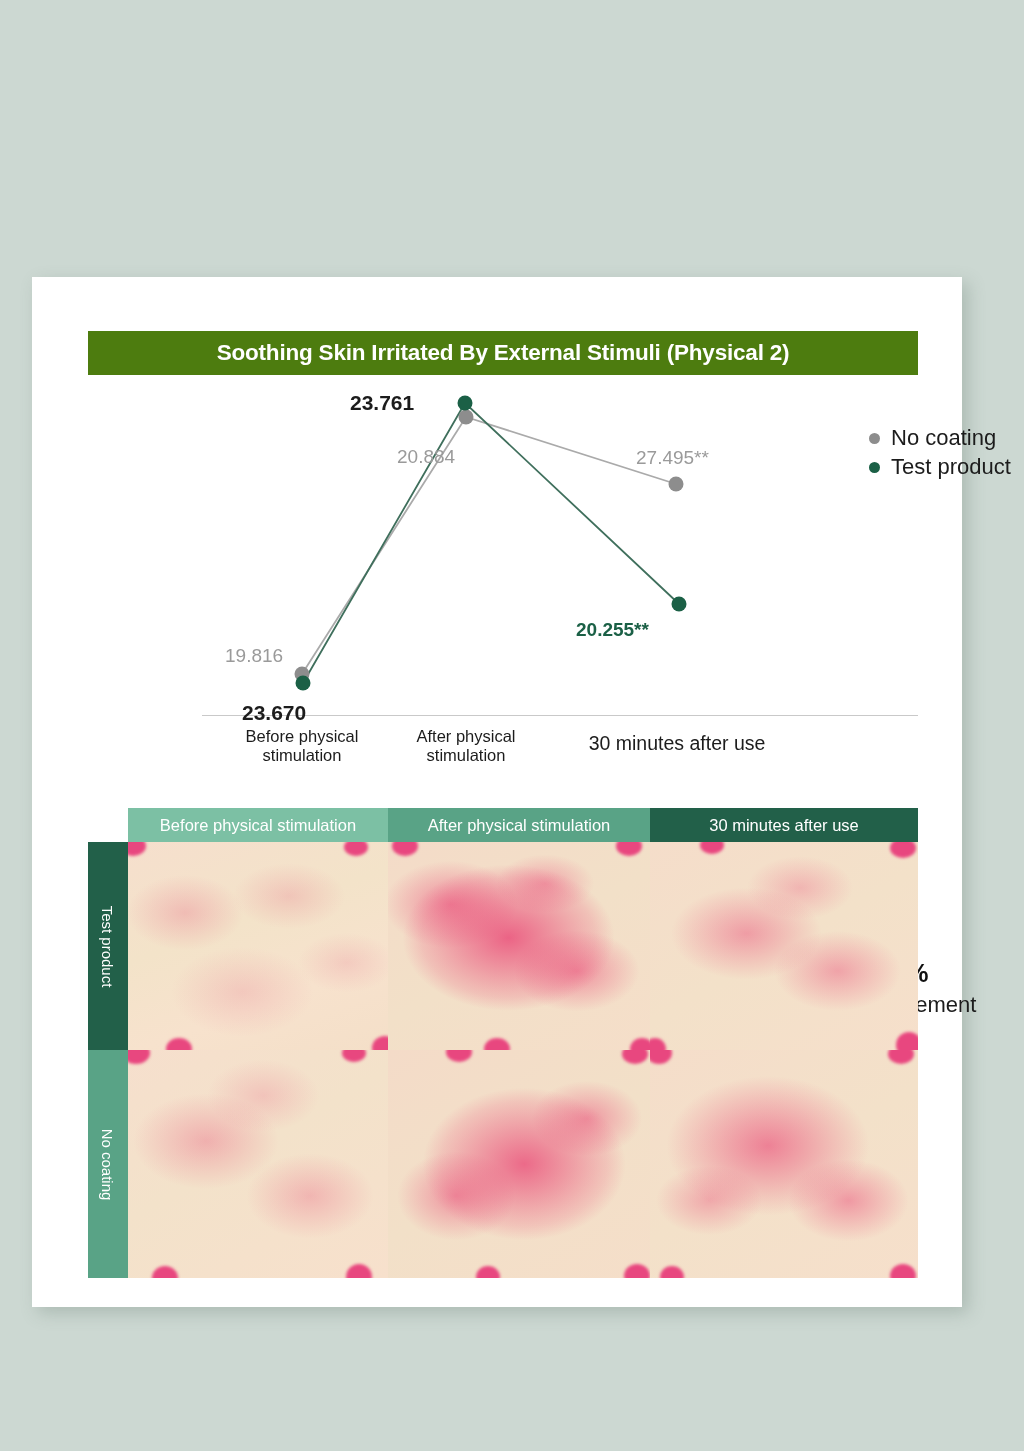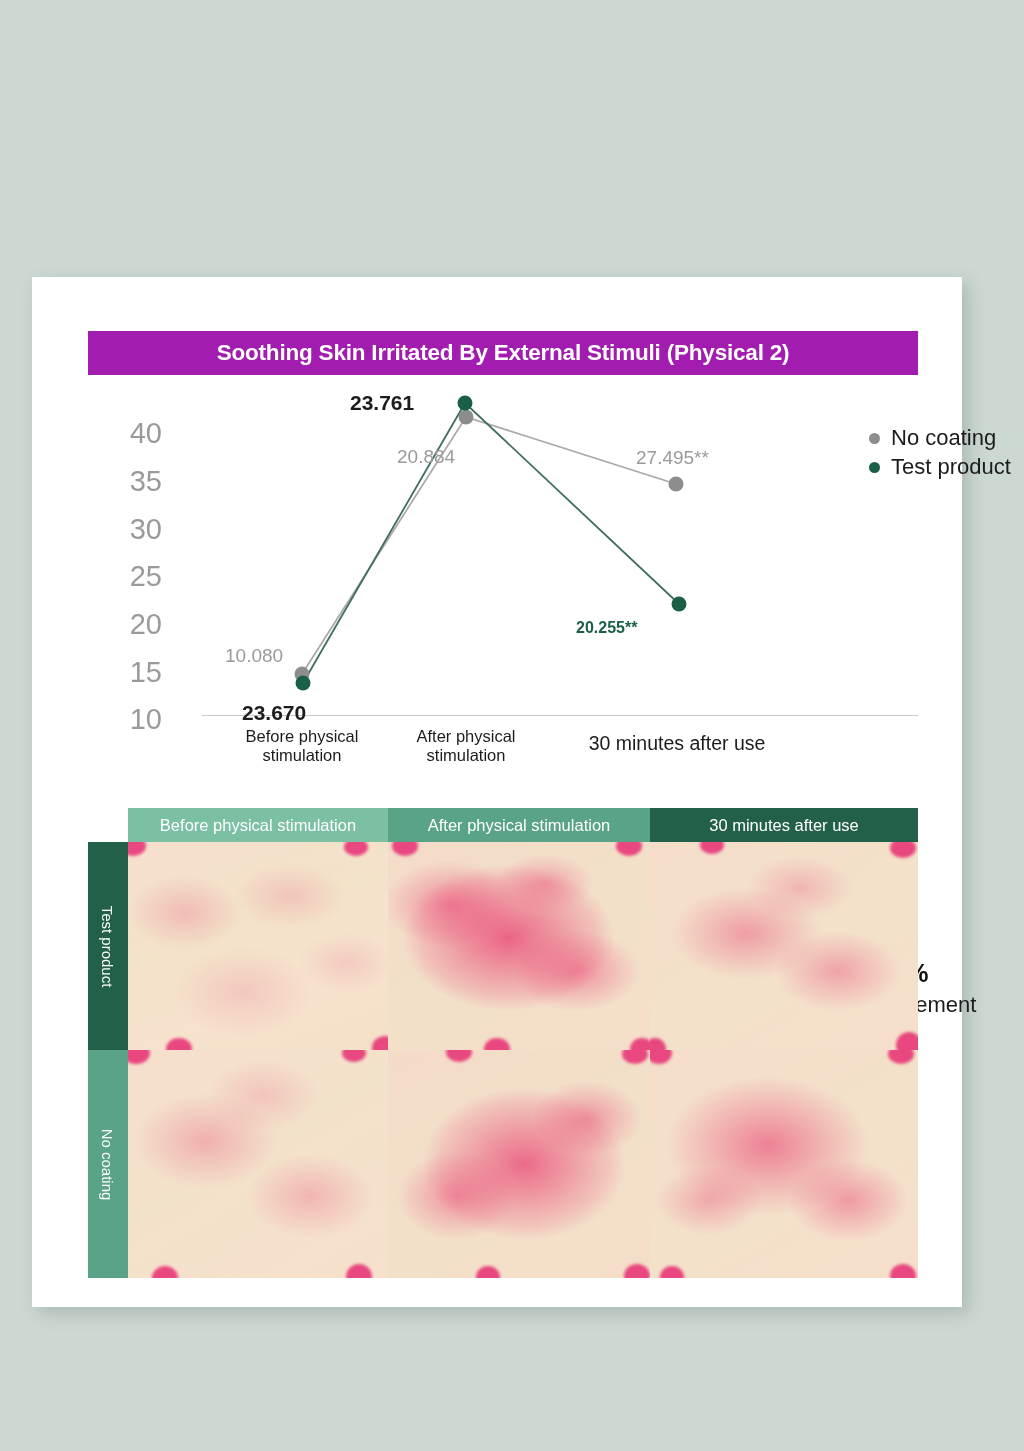--- a/index.html
+++ b/index.html
@@ -18,21 +18,21 @@
     width: 930px; height: 1030px;
     background: #ffffff;
     box-shadow: 6px 6px 16px rgba(90,110,100,0.28);
   }
 
   
   .title-bar {
     position: absolute;
     left: 88px; top: 331px;
     width: 830px; height: 44px;
-    background: #a21caf;
+    background: #4d7c0f;
     display: flex; align-items: center; justify-content: center;
   }
   .title-bar .t {
     color: #ffffff;
     font-size: 22.5px;
     font-weight: 700;
     letter-spacing: -0.2px;
     white-space: nowrap;
   }
 
@@ -69,21 +69,21 @@
     width: 15px; height: 15px;
     border-radius: 50%;
     transform: translate(-50%,-50%);
   }
   .dot.grey  { background: #8d8d8d; }
   .dot.green { background: #1b6046; }
 
   .vlabel { position: absolute; white-space: nowrap; line-height: 1; }
   .vlabel.grey-sm  { color: #9a9a9a; font-size: 19px; }
   .vlabel.dark-bold{ color: #1c1c1c; font-size: 21px; font-weight: 700;}
-  .vlabel.green-bold{ color: #1b6046; font-size: 16px; font-weight: 700;}
+  .vlabel.green-bold{ color: #1b6046; font-size: 19px; font-weight: 700;}
 
   
   .xlab {
     position: absolute;
     text-align: center;
     color: #1c1c1c;
     line-height: 1.18;
   }
   .xlab.small { font-size: 16.5px; width: 150px; }
   .xlab.big   { font-size: 19.5px; width: 180px; }
@@ -192,49 +192,40 @@
 <div id="stage">
 
   <div class="card"></div>
 
   <div class="title-bar">
     <div class="t">Soothing Skin Irritated By External Stimuli (Physical 2)</div>
   </div>
 
   <div class="chart">
 
-    <div class="yticks">
-      <div class="ytick" style="top:37px">40</div>
-      <div class="ytick" style="top:85px">35</div>
-      <div class="ytick" style="top:133px">30</div>
-      <div class="ytick" style="top:180px">25</div>
-      <div class="ytick" style="top:228px">20</div>
-      <div class="ytick" style="top:276px">15</div>
-      <div class="ytick" style="top:323px">10</div>
-    </div>
 
     <div class="plot">
 
       <div class="axis-line"></div>
 
       <svg class="lines" viewBox="0 0 746 415" preserveAspectRatio="none">
 
         <polyline points="130,292 294,35 504,102" fill="none" stroke="#aaaaaa" stroke-width="1.8"></polyline>
 
         <polyline points="131,301 293,21 507,222" fill="none" stroke="#3f6f5c" stroke-width="1.8"></polyline>
       </svg>
 
       <div class="dot grey" style="left:130px; top:292px"></div>
       <div class="dot green" style="left:131px; top:301px"></div>
       <div class="dot grey" style="left:294px; top:35px"></div>
       <div class="dot green" style="left:293px; top:21px"></div>
       <div class="dot grey" style="left:504px; top:102px"></div>
       <div class="dot green" style="left:507px; top:222px"></div>
 
-      <div class="vlabel grey-sm" style="left:53px;  top:264px">10.080</div>
+      <div class="vlabel grey-sm" style="left:53px;  top:264px">19.816</div>
       <div class="vlabel dark-bold" style="left:70px;  top:320px">23.670</div>
 
       <div class="vlabel dark-bold" style="left:178px; top:10px">23.761</div>
       <div class="vlabel grey-sm" style="left:225px; top:65px">20.884</div>
 
       <div class="vlabel grey-sm" style="left:464px; top:66px">27.495**</div>
       <div class="vlabel green-bold" style="left:404px; top:238px">20.255**</div>
 
       <div class="xlab small" style="left:55px;  top:345px">
         <div>Before physical stimulation</div>

